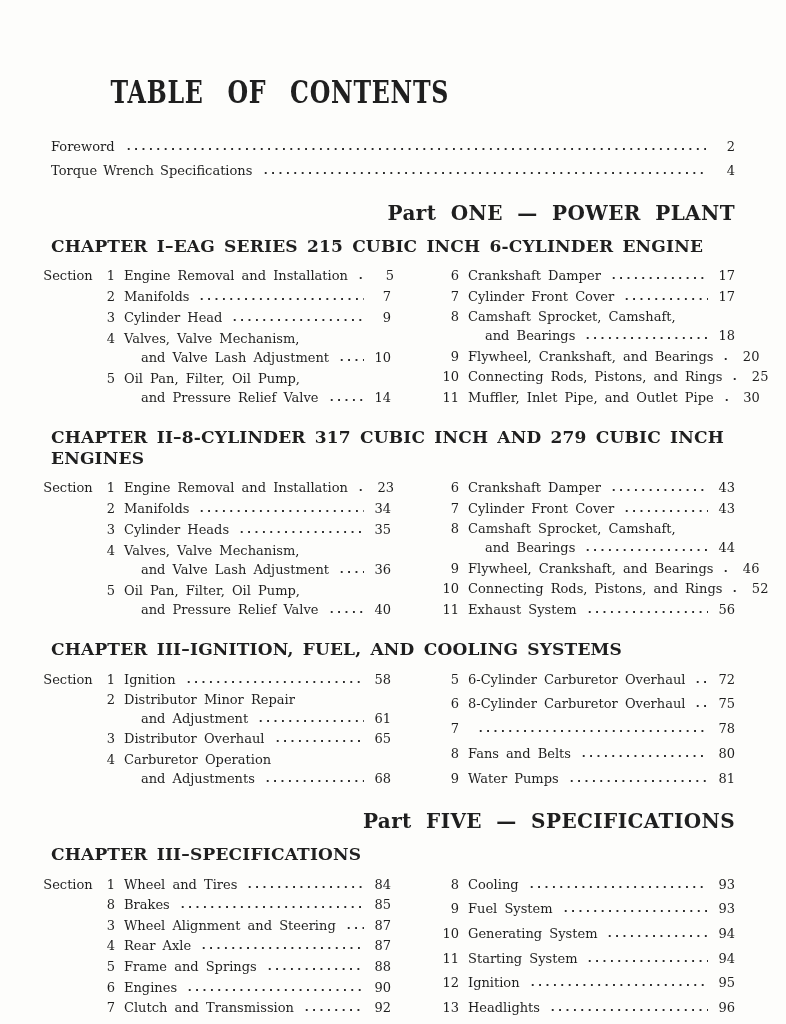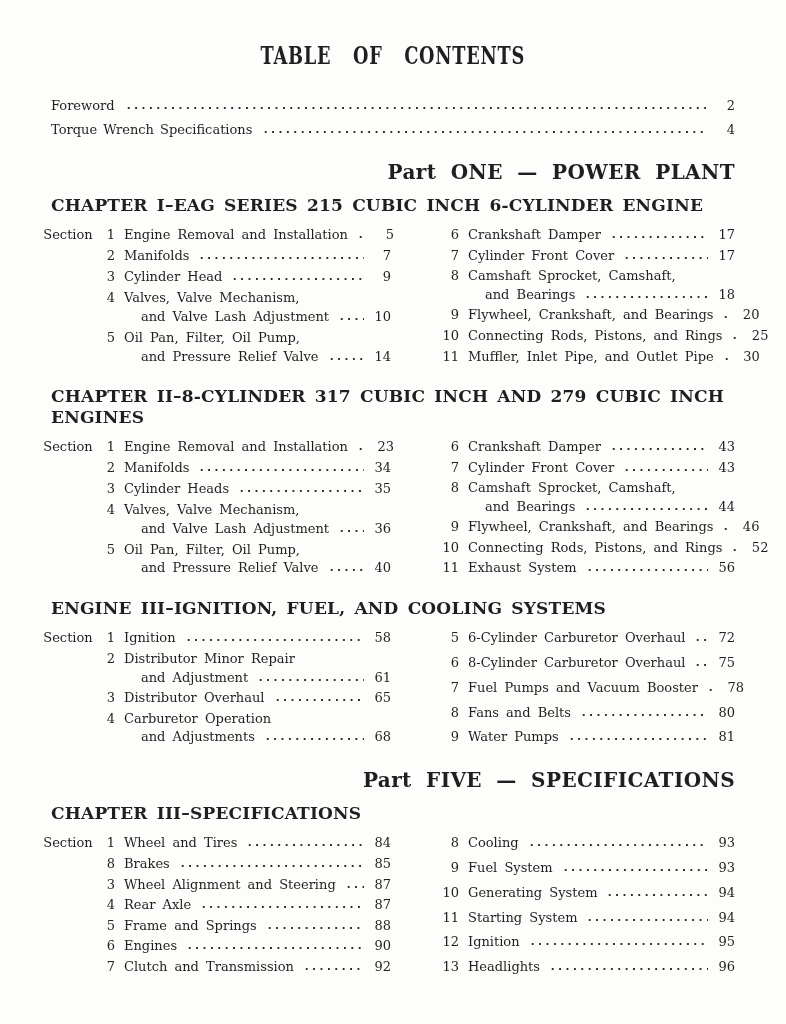--- a/index.html
+++ b/index.html
@@ -13,26 +13,26 @@
     color: #1f1f1f;
     font-family: "DejaVu Serif", "Liberation Serif", serif;
     overflow: hidden;
   }
   .content {
     width: 684px;
     margin: 0 auto;
     padding-top: 42px;
   }
   .doc-title {
-    text-align: center;
-    font-size: 24px;
+    font-size: 32px;
     font-weight: bold;
     letter-spacing: 1px;
     line-height: 1.15;
     white-space: nowrap;
+    margin-top: 32px;
   }
   .doc-title .squeeze {
     display: inline-block;
     transform: scaleX(0.74);
     transform-origin: 50% 50%;
     word-spacing: 20px;
   }
   .front-matter { margin-top: 28px; }
   .fm-row {
     display: flex;
@@ -436,21 +436,21 @@
                       <span class="line-text">Exhaust System</span>
                       <span class="dots"></span>
                       <span class="page-num">56</span>
                     </span>
                   </span>
                 </div>
               </div>
             </div>
           </div>
           <div class="chapter">
-            <h3 class="chapter-title">ENGINE III–IGNITION, FUEL, AND COOLING SYSTEMS</h3>
+            <h3 class="chapter-title">CHAPTER III–IGNITION, FUEL, AND COOLING SYSTEMS</h3>
             <div class="columns">
               <div class="col col-left">
                 <div class="entry">
                   <span class="num-cell">
                     <span class="prefix">Section</span>
                     <span class="num">1</span>
                   </span>
                   <span class="content-cell">
                     <span class="line">
                       <span class="line-text">Ignition</span>
@@ -526,21 +526,20 @@
                       <span class="page-num">75</span>
                     </span>
                   </span>
                 </div>
                 <div class="entry">
                   <span class="num-cell">
                     <span class="num">7</span>
                   </span>
                   <span class="content-cell">
                     <span class="line">
-                      <span class="line-text">Fuel Pumps and Vacuum Booster</span>
                       <span class="dots"></span>
                       <span class="page-num">78</span>
                     </span>
                   </span>
                 </div>
                 <div class="entry">
                   <span class="num-cell">
                     <span class="num">8</span>
                   </span>
                   <span class="content-cell">

